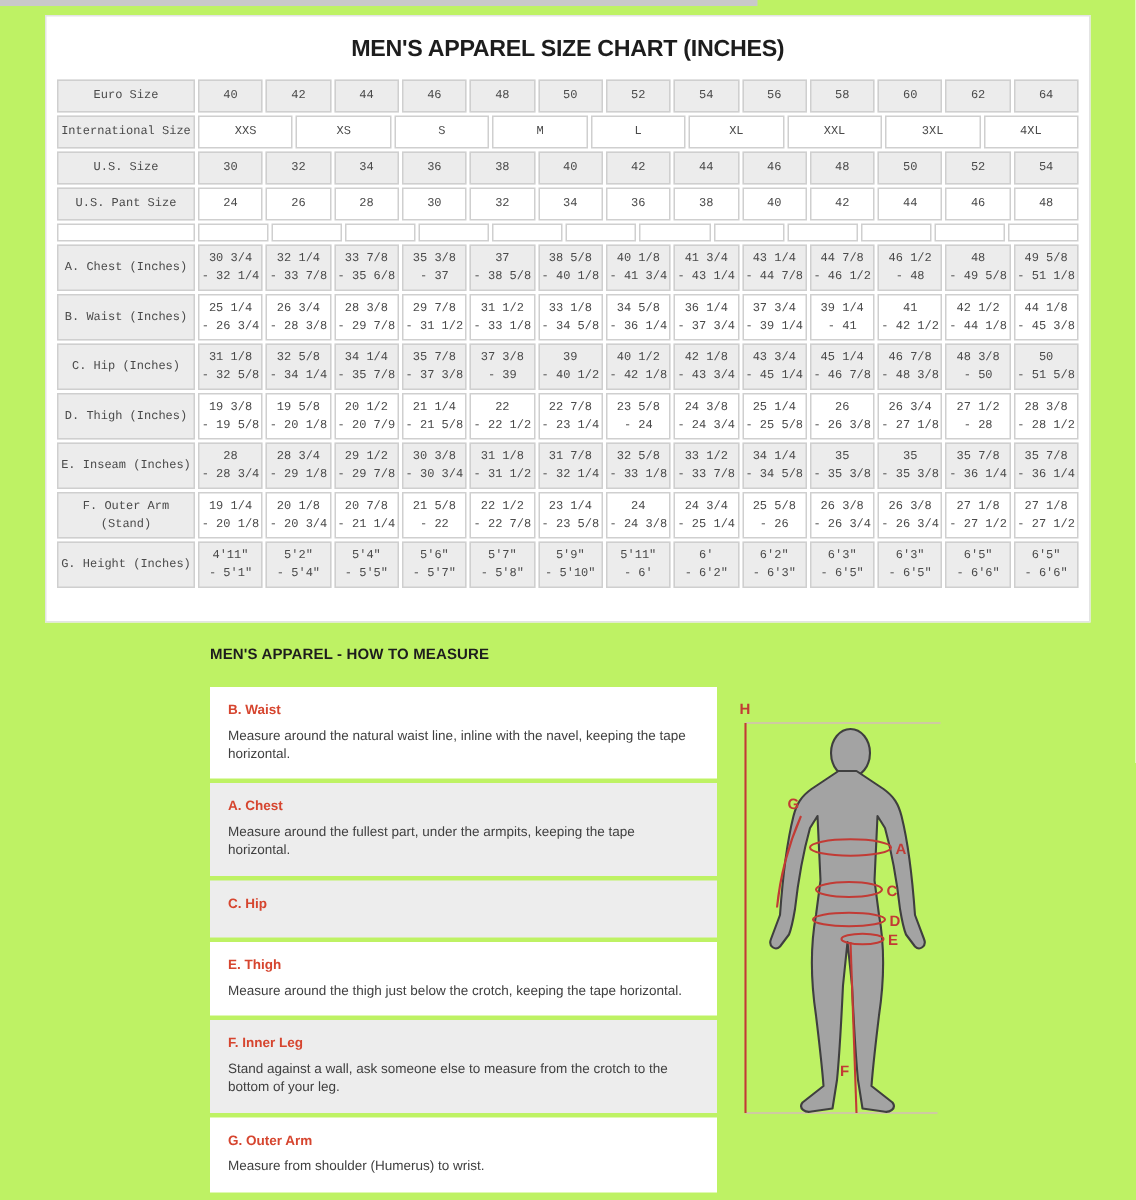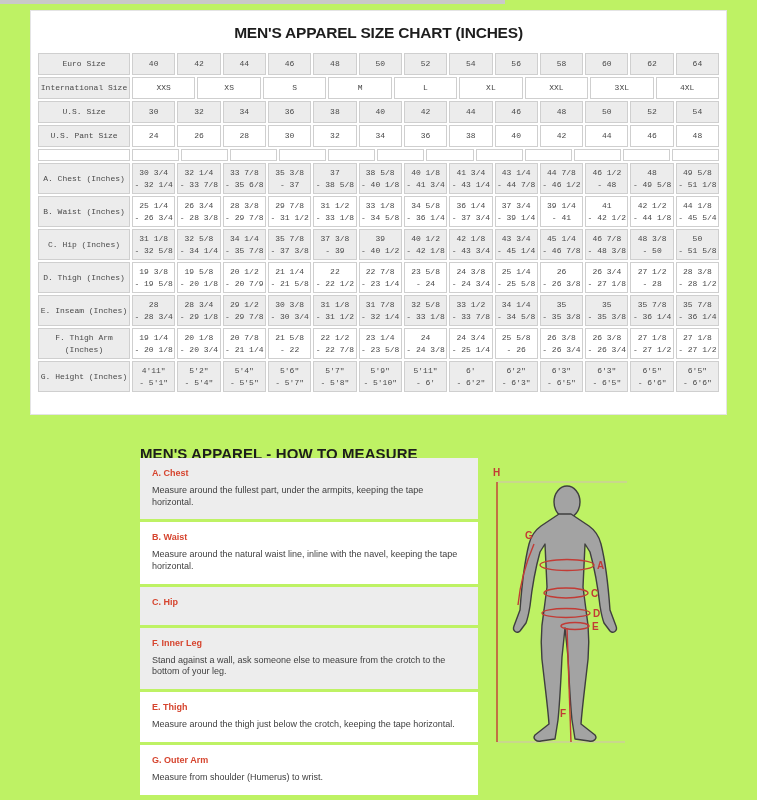--- a/index.html
+++ b/index.html
@@ -18,21 +18,21 @@
          justify-content:center;text-align:center;font-size:8px;color:#4a4a4a;
          white-space:pre-line;line-height:1.45;box-sizing:border-box;}
   .tcell.shade{background:#ececec;}
   .tlabel{flex:0 0 92px;background:#ececec;font-size:8px;color:#4a4a4a;}
   .trow.hdr .tcell{height:22px;}
   .trow.spacer .tcell{height:12px;}
   .trow.spacer .tlabel{background:#fff;}
   .trow.data .tcell{height:31px;}
 
   
-  .htm-heading{position:absolute;left:140px;top:445px;margin:0;font-size:15px;
+  .htm-heading{position:absolute;left:140px;top:431px;margin:0;font-size:10px;
                font-weight:bold;color:#1d1d1d;letter-spacing:0.1px;}
   .measure-list{position:absolute;left:140px;top:458px;width:338px;display:flex;
                 flex-direction:column;gap:3px;}
   .mblock{padding:10px 12px 11px;box-sizing:border-box;background:#fff;}
   .mblock.shade{background:#ededed;}
   .mlabel{font-size:9px;font-weight:bold;color:#d6452f;margin-bottom:7px;}
   .mtext{font-size:9px;color:#3f3f3f;line-height:1.3;}
 
   
   .figure-wrap{position:absolute;left:477px;top:452px;width:170px;height:342px;}
@@ -171,21 +171,21 @@
 - 37 3/4</div>
           <div class="tcell">37 3/4
 - 39 1/4</div>
           <div class="tcell">39 1/4
 - 41</div>
           <div class="tcell">41
 - 42 1/2</div>
           <div class="tcell">42 1/2
 - 44 1/8</div>
           <div class="tcell">44 1/8
-- 45 5/4</div>
+- 45 3/8</div>
         </div>
         <div class="trow data">
           <div class="tcell tlabel">C. Hip (Inches)</div>
           <div class="tcell shade">31 1/8
 - 32 5/8</div>
           <div class="tcell shade">32 5/8
 - 34 1/4</div>
           <div class="tcell shade">34 1/4
 - 35 7/8</div>
           <div class="tcell shade">35 7/8
@@ -261,21 +261,21 @@
           <div class="tcell shade">35
 - 35 3/8</div>
           <div class="tcell shade">35
 - 35 3/8</div>
           <div class="tcell shade">35 7/8
 - 36 1/4</div>
           <div class="tcell shade">35 7/8
 - 36 1/4</div>
         </div>
         <div class="trow data">
-          <div class="tcell tlabel">F. Thigh Arm (Inches)</div>
+          <div class="tcell tlabel">F. Outer Arm (Stand)</div>
           <div class="tcell">19 1/4
 - 20 1/8</div>
           <div class="tcell">20 1/8
 - 20 3/4</div>
           <div class="tcell">20 7/8
 - 21 1/4</div>
           <div class="tcell">21 5/8
 - 22</div>
           <div class="tcell">22 1/2
 - 22 7/8</div>
@@ -323,38 +323,38 @@
           <div class="tcell shade">6'5"
 - 6'6"</div>
           <div class="tcell shade">6'5"
 - 6'6"</div>
         </div>
       </div>
   </section>
 
   <h2 class="htm-heading">MEN'S APPAREL - HOW TO MEASURE</h2>
   <div class="measure-list" id="measure-list">
+      <div class="mblock">
+        <div class="mlabel">B. Waist</div>
+        <div class="mtext">Measure around the natural waist line, inline with the navel, keeping the tape horizontal.</div>
+      </div>
       <div class="mblock shade">
         <div class="mlabel">A. Chest</div>
         <div class="mtext">Measure around the fullest part, under the armpits, keeping the tape horizontal.</div>
       </div>
-      <div class="mblock">
-        <div class="mlabel">B. Waist</div>
-        <div class="mtext">Measure around the natural waist line, inline with the navel, keeping the tape horizontal.</div>
-      </div>
       <div class="mblock shade">
         <div class="mlabel">C. Hip</div>
+      </div>
+      <div class="mblock">
+        <div class="mlabel">E. Thigh</div>
+        <div class="mtext">Measure around the thigh just below the crotch, keeping the tape horizontal.</div>
       </div>
       <div class="mblock shade">
         <div class="mlabel">F. Inner Leg</div>
         <div class="mtext">Stand against a wall, ask someone else to measure from the crotch to the bottom of your leg.</div>
-      </div>
-      <div class="mblock">
-        <div class="mlabel">E. Thigh</div>
-        <div class="mtext">Measure around the thigh just below the crotch, keeping the tape horizontal.</div>
       </div>
       <div class="mblock">
         <div class="mlabel">G. Outer Arm</div>
         <div class="mtext">Measure from shoulder (Humerus) to wrist.</div>
       </div>
     </div>
 
   <div class="figure-wrap">
     <svg width="170" height="342" viewBox="0 0 170 342">
 

